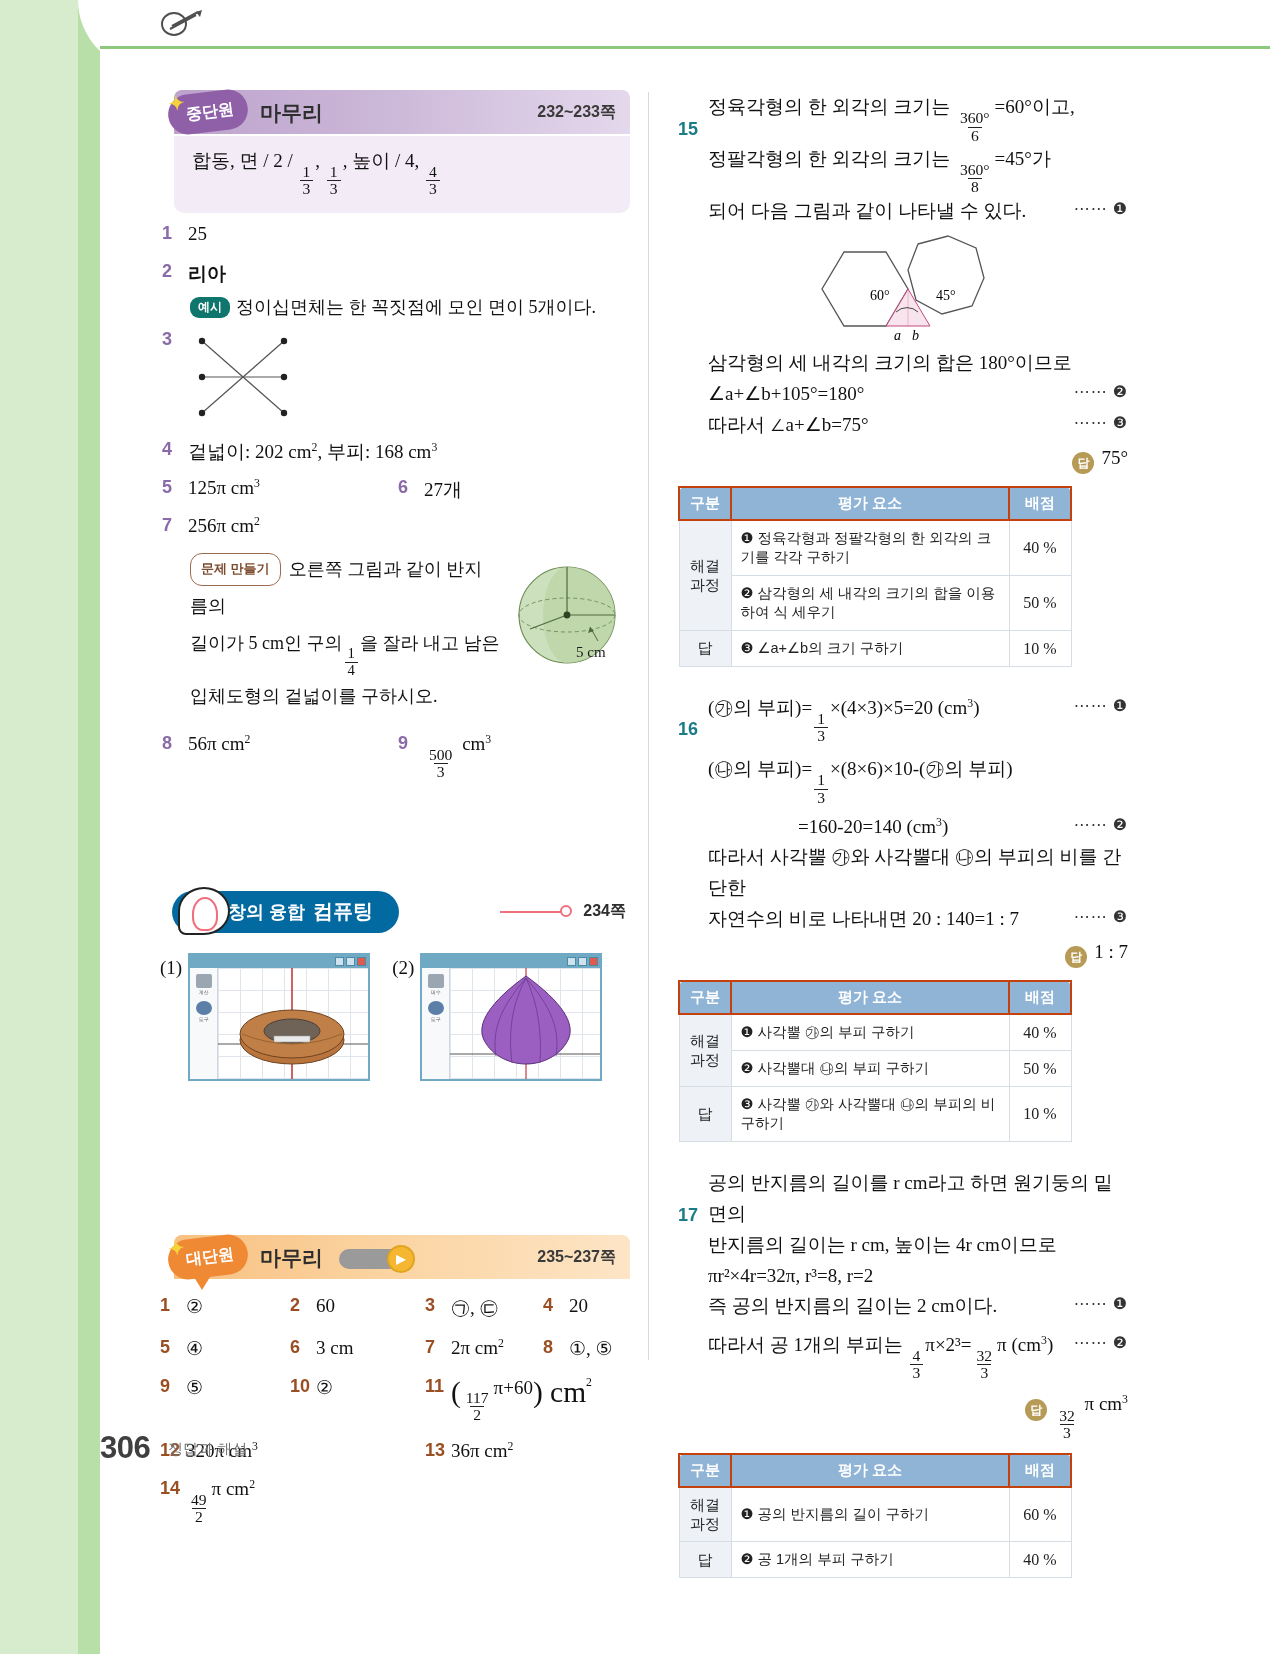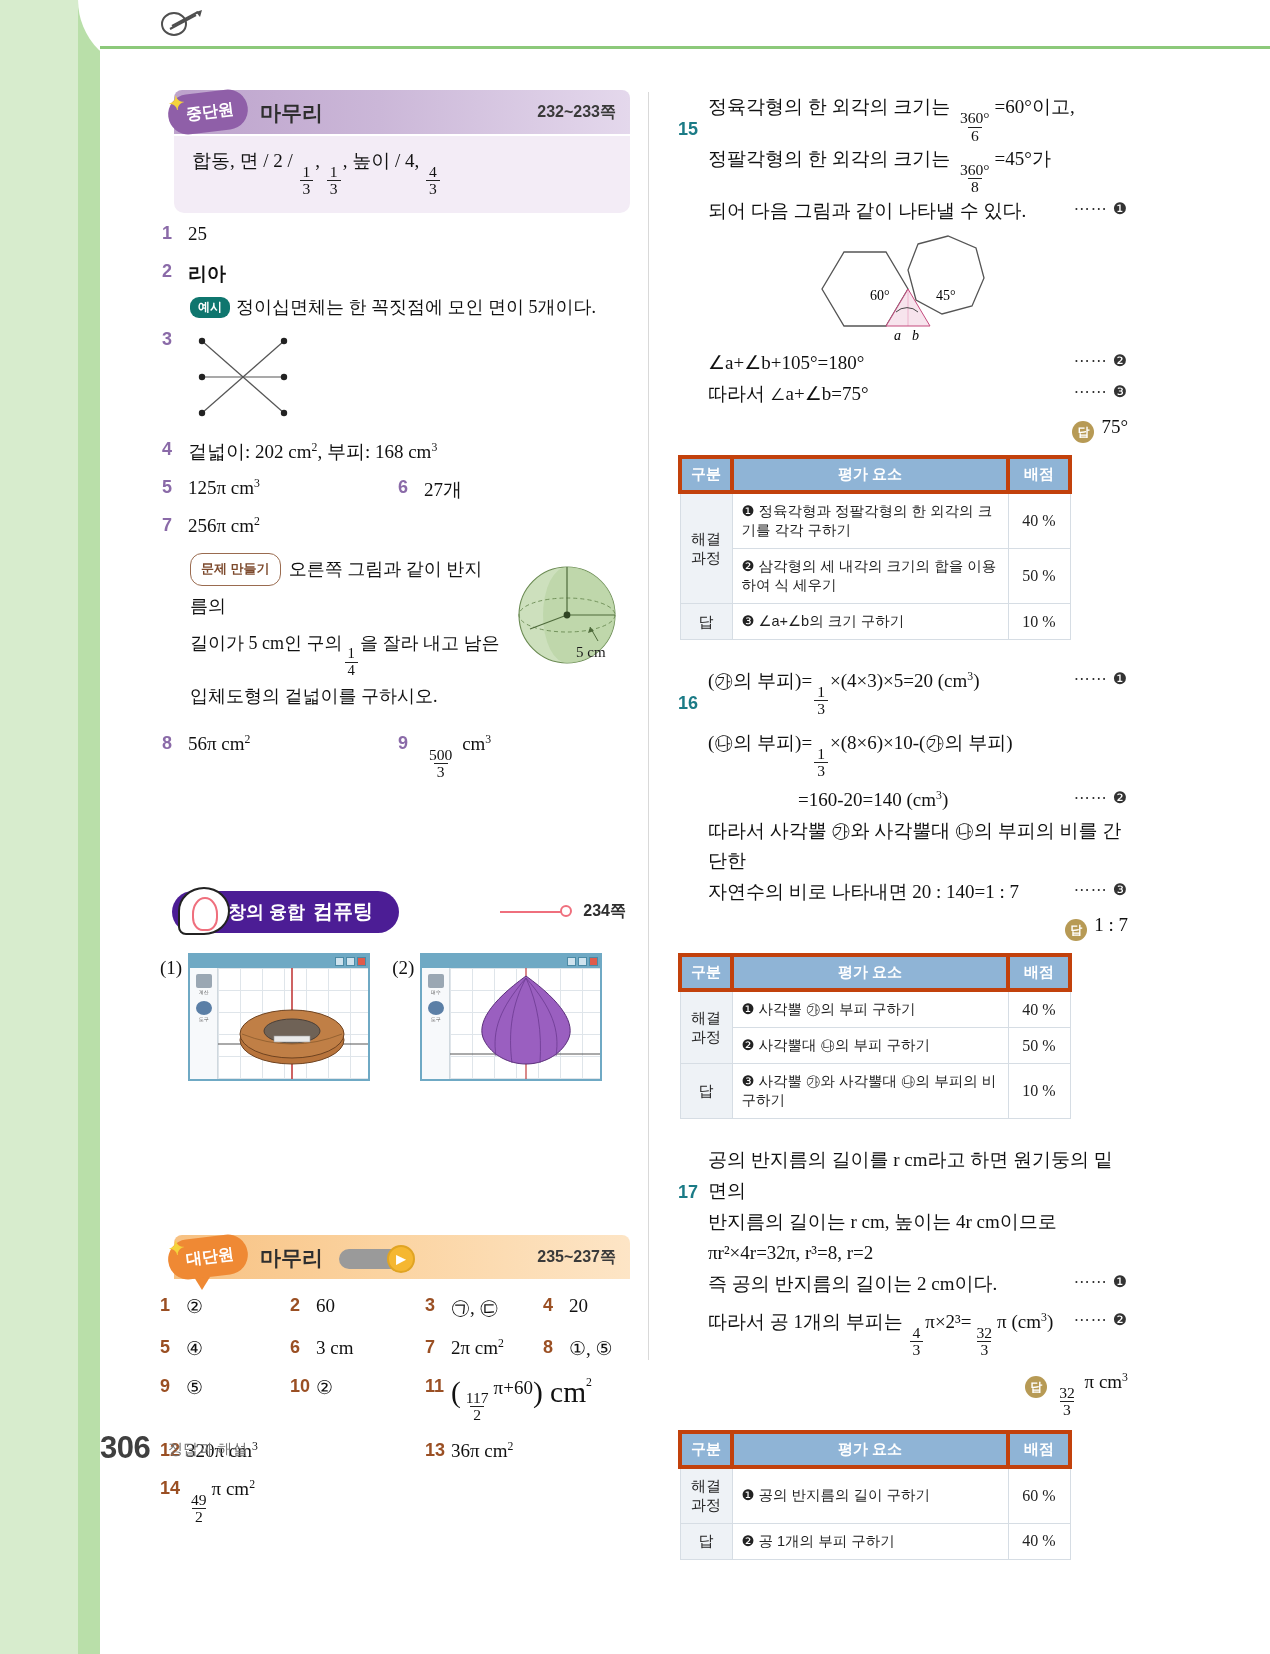--- a/index.html
+++ b/index.html
@@ -136,21 +136,21 @@
     width:22px; height:22px; border-radius:50%; background:#b79a55; color:#fff;
     font-family:"Liberation Sans", sans-serif; font-weight:bold; font-size:12px;
     vertical-align:-3px; margin-right:7px;
   }
   .ans-final { text-align:right; font-size:19px; margin-top:6px; }
 
   
   .cc-wrap { position:relative; height:52px; margin-top:6px; }
   .cc-pill {
     position:absolute; left:12px; top:4px; height:42px; padding:0 26px 0 56px;
-    background:#4c1d95; border-radius:21px; display:flex; align-items:center;
+    background:#0369a1; border-radius:21px; display:flex; align-items:center;
     font-family:"Liberation Sans", sans-serif; font-weight:bold; font-size:20px; color:#fff;
   }
   .cc-bulb {
     position:absolute; left:6px; top:-4px; width:52px; height:48px;
     background:#fff; border:2.4px solid #222; border-radius:50% 50% 50% 8px;
   }
   .cc-bulb:after{ content:""; position:absolute; left:12px; top:8px; width:22px;height:30px;
     border:2px solid #ef6f7d; border-radius:50% 50% 40% 40%; }
   .cc-line { position:absolute; left:340px; top:24px; right:66px; height:2px; background:#ef6f7d; }
   .cc-dot { position:absolute; right:58px; top:18px; width:12px; height:12px;
@@ -182,21 +182,21 @@
              color:#1b7b86; width:30px; flex:none; }
   .sol-body { flex:1; }
   .sol-ind { padding-left:30px; font-size:19px; line-height:1.62; }
   .step-mark { float:right; white-space:nowrap; font-size:16px; letter-spacing:1px; color:#333; }
 
   
   table.rubric { border-collapse:collapse; width:394px; margin-top:12px; font-size:14.5px;
                  font-family:"Liberation Sans", sans-serif; }
   table.rubric th {
     background:#8fb4d6; color:#fff; font-weight:bold; padding:6px 4px; font-size:15px;
-    border:4px solid #c2410c;
+    border:2px solid #c2410c;
   }
   table.rubric th.first { border-top-left-radius:6px; }
   table.rubric th.last  { border-top-right-radius:6px;text-align:center; }
   table.rubric td { border:1px solid #d6dde4; padding:8px 9px; color:#222; }
   table.rubric td.cat { background:#eef2f6; text-align:center; width:52px; font-size:15px; line-height:1.25; }
   table.rubric td.score { text-align:center; width:62px; font-family:"Liberation Serif",serif; font-size:16px; }
 
   
   .fig15 { text-align:center; margin:8px 0 2px 0; }
 </style>
@@ -507,20 +507,21 @@
         <line x1="130" y1="55" x2="130" y2="92" stroke="#e06a9a" stroke-width="1.6"></line>
         <polygon points="130,55 108,92 152,92" fill="#f5dde8" fill-opacity="0.8" stroke="#c44a7d" stroke-width="1"></polygon>
         <path d="M118 78 a16 16 0 0 1 22 0" fill="none" stroke="#333" stroke-width="0.9"></path>
         <text x="92" y="66" font-family="Liberation Serif, serif" font-size="14">60°</text>
         <text x="158" y="66" font-family="Liberation Serif, serif" font-size="14">45°</text>
         <text x="116" y="106" font-family="Liberation Serif, serif" font-size="14" font-style="italic">a</text>
         <text x="134" y="106" font-family="Liberation Serif, serif" font-size="14" font-style="italic">b</text>
       </svg>
     </div>
 
+    <div class="sol-ind"><span>삼각형의 세 내각의 크기의 합은 180°이므로</span></div>
     <div class="sol-ind">
       <span class="step-mark">⋯⋯ <span>❷</span></span>
       <span>∠a+∠b+105°=180°</span>
     </div>
     <div class="sol-ind">
       <span class="step-mark">⋯⋯ <span>❸</span></span>
       <span>따라서 ∠a+∠b=75°</span>
     </div>
     <div class="ans-final">
       <span class="badge-dap">답</span><span>75°</span>

